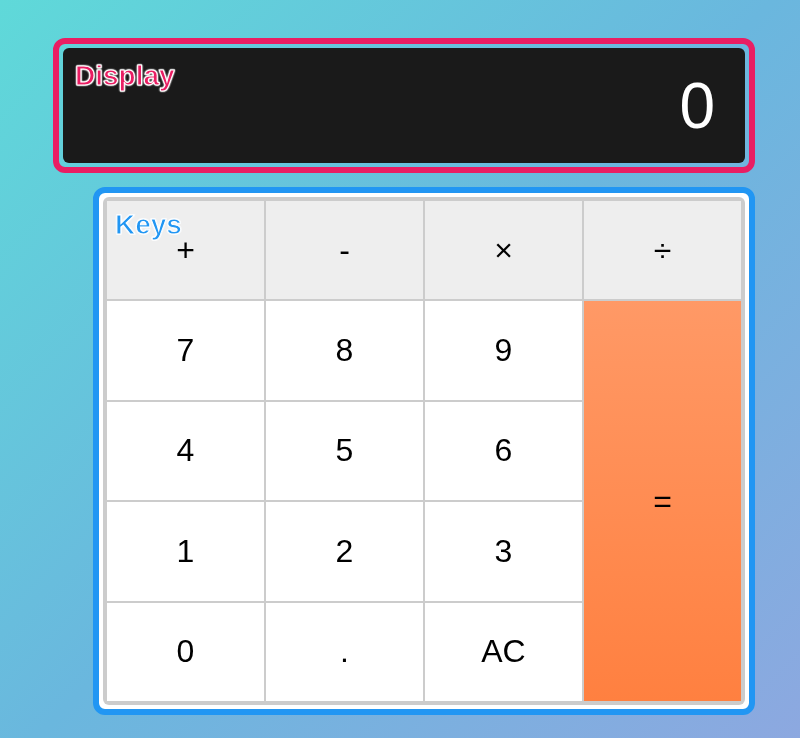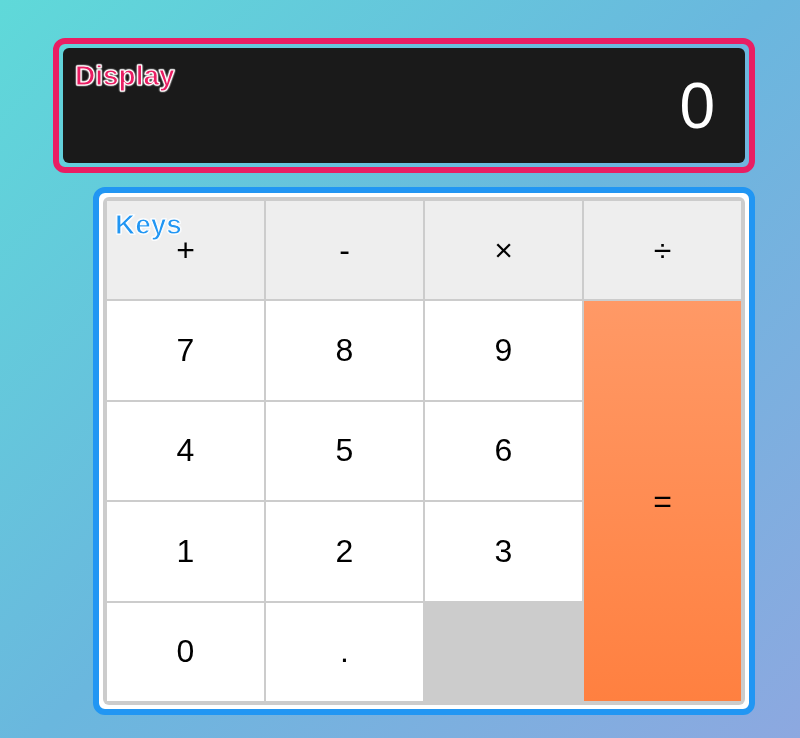--- a/index.html
+++ b/index.html
@@ -138,17 +138,18 @@
       <button class="key">4</button>
       <button class="key">5</button>
       <button class="key">6</button>
 
       <button class="key">1</button>
       <button class="key">2</button>
       <button class="key">3</button>
 
       <button class="key">0</button>
       <button class="key">.</button>
+      <button class="key">AC</button>
 
     </div>
   </div>
 
 </div>
 
 </body></html>

